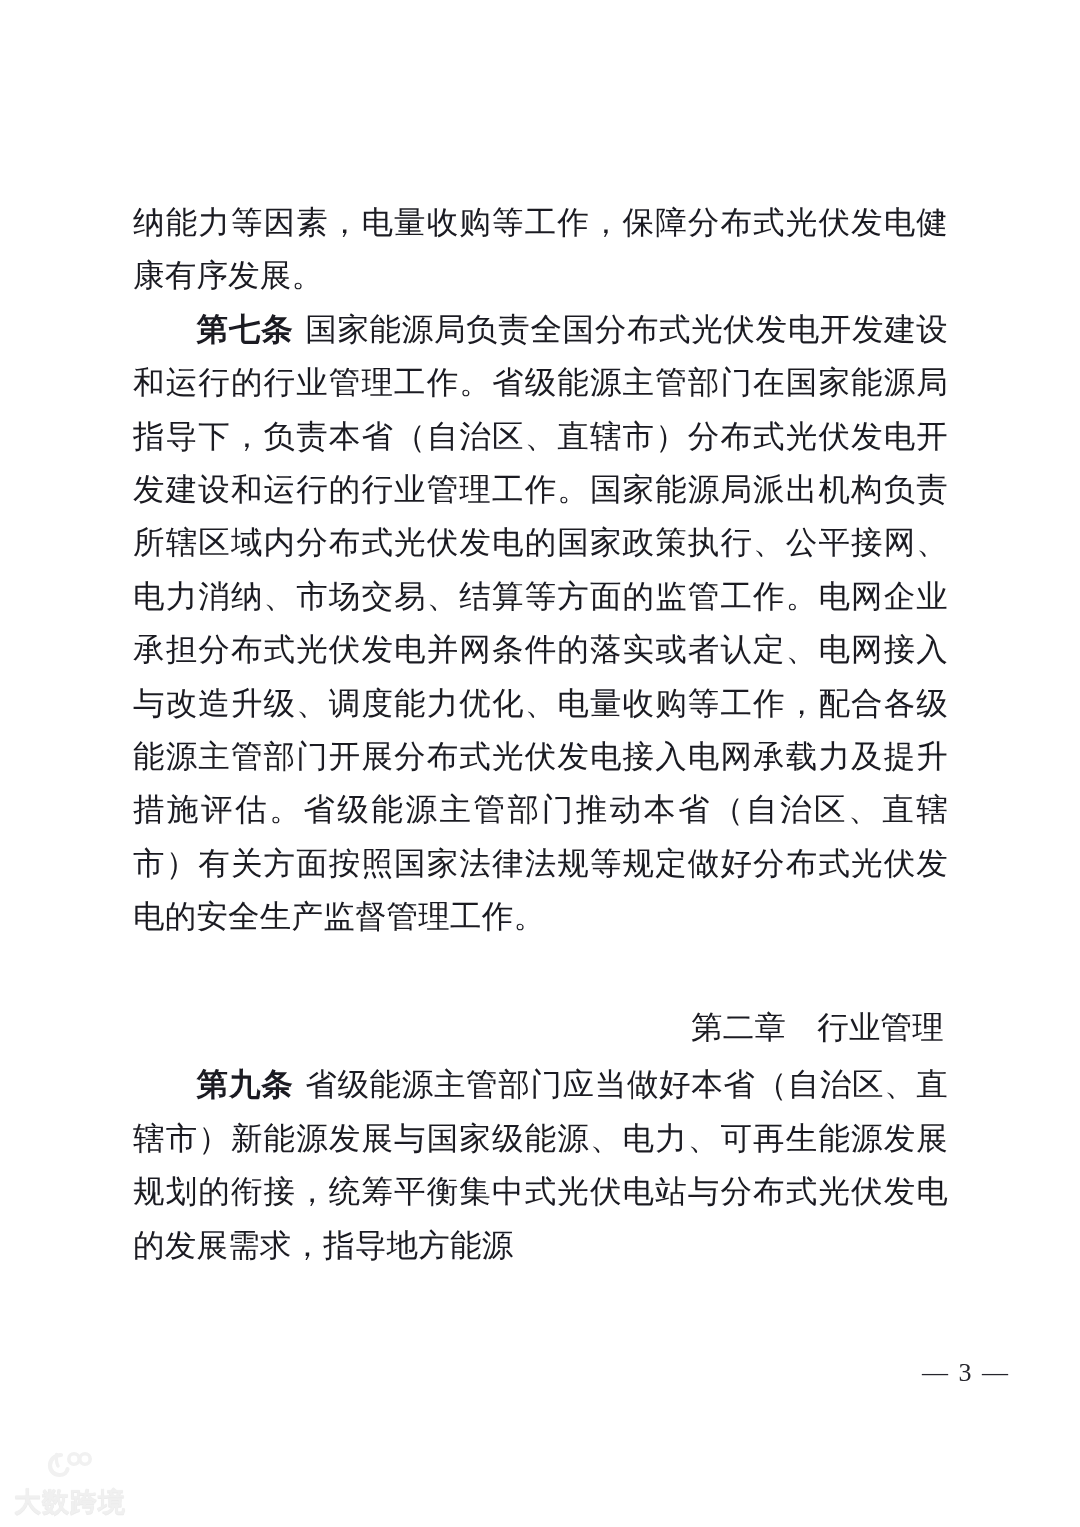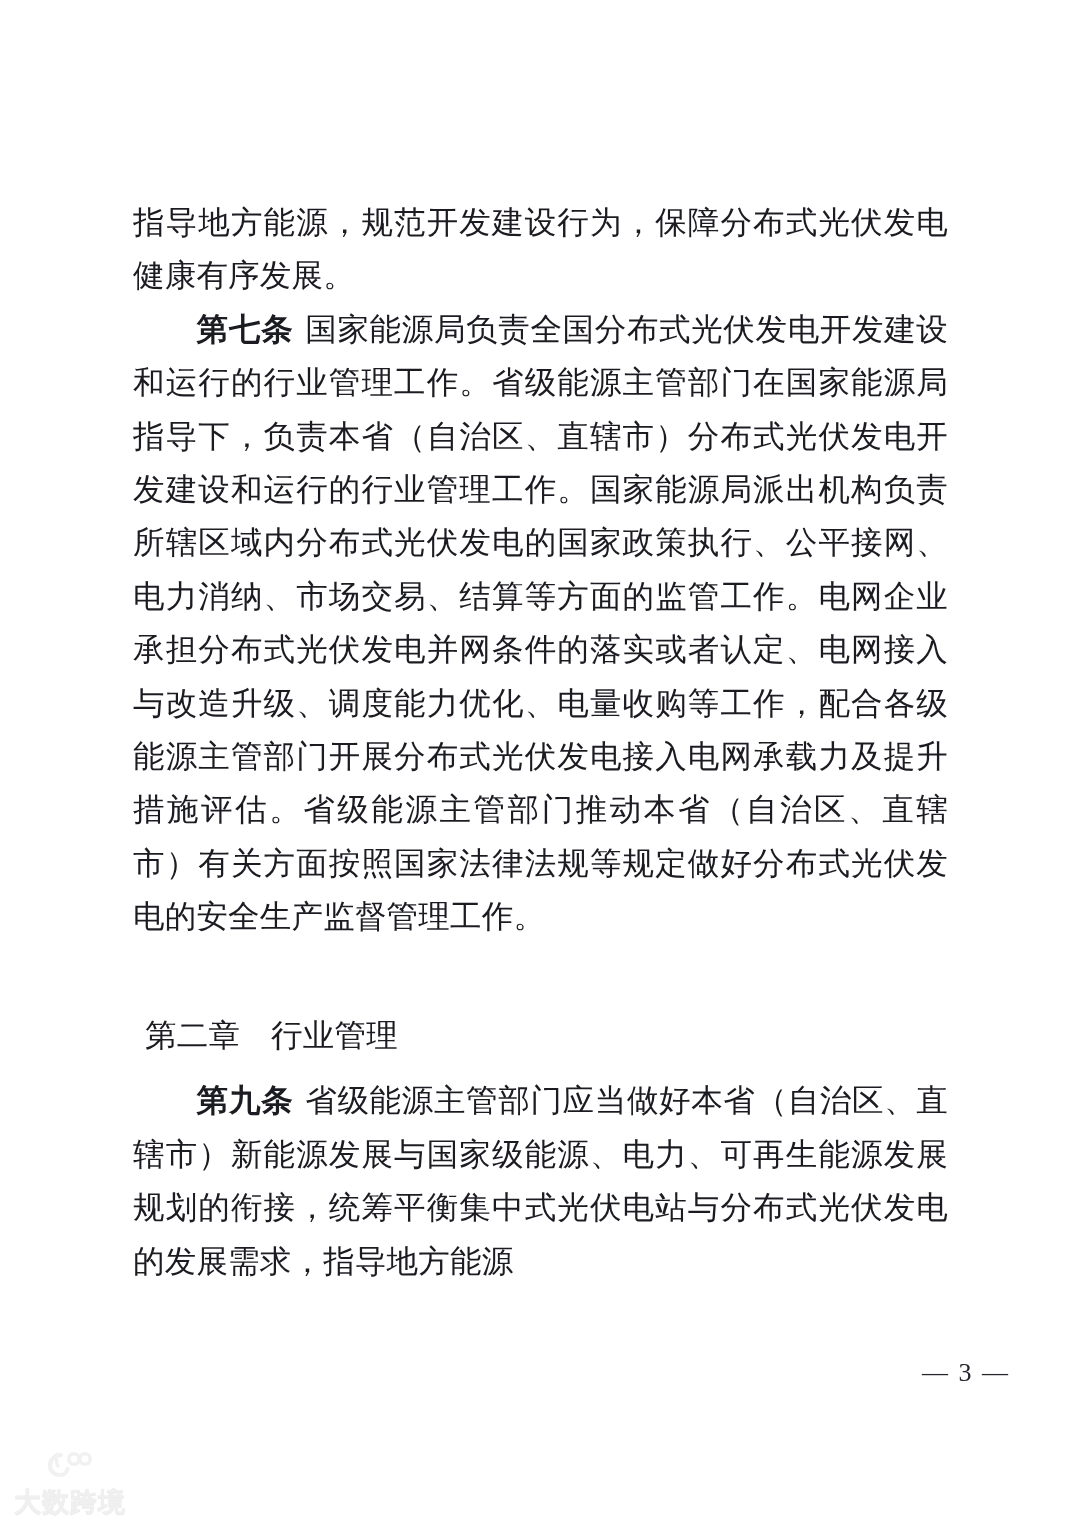--- a/index.html
+++ b/index.html
@@ -48,25 +48,25 @@
     width: 63px;
   }
 
   .art-gap {
     display: inline-block;
     width: 11px;
   }
 
   
   .chapter-heading {
-    margin: 12px;
+    margin: 4px;
     font-size: 31.5px;
     line-height: 53.4px;
     color: #1b1b22;
-    text-align: left;
+    text-align: right;
     font-weight: 400;
     letter-spacing: 0.2px;
   }
   .chapter-heading .ch-gap {
     display: inline-block;
     width: 31px;
   }
 
   .spacer-line {
     height: 53.4px;
@@ -115,21 +115,21 @@
       0 1px 0 #ededed;
   }
 </style>
 </head>
 <body>
 
 <div class="page">
 
   <div class="text-column">
 
-    <p class="para">指导地方能源，规范开发建设行为，保障分布式光伏发电健康有序发展。</p>
+    <p class="para">纳能力等因素，电量收购等工作，保障分布式光伏发电健康有序发展。</p>
 
     <p class="para"><span class="lead-indent"></span><span class="art-label">第七条</span><span class="art-gap"></span><span>国家能源局负责全国分布式光伏发电开发建设和运行的行业管理工作。省级能源主管部门在国家能源局指导下，负责本省（自治区、直辖市）分布式光伏发电开发建设和运行的行业管理工作。国家能源局派出机构负责所辖区域内分布式光伏发电的国家政策执行、公平接网、电力消纳、市场交易、结算等方面的监管工作。电网企业承担分布式光伏发电并网条件的落实或者认定、电网接入与改造升级、调度能力优化、电量收购等工作，配合各级能源主管部门开展分布式光伏发电接入电网承载力及提升措施评估。省级能源主管部门推动本省（自治区、直辖市）有关方面按照国家法律法规等规定做好分布式光伏发电的安全生产监督管理工作。</span></p>
 
     <div class="spacer-line"></div>
 
     <p class="chapter-heading"><span>第二章</span><span class="ch-gap"></span><span>行业管理</span></p>
 
 
     <p class="para"><span class="lead-indent"></span><span class="art-label">第九条</span><span class="art-gap"></span><span>省级能源主管部门应当做好本省（自治区、直辖市）新能源发展与国家级能源、电力、可再生能源发展规划的衔接，统筹平衡集中式光伏电站与分布式光伏发电的发展需求，指导地方能源</span></p>
 

